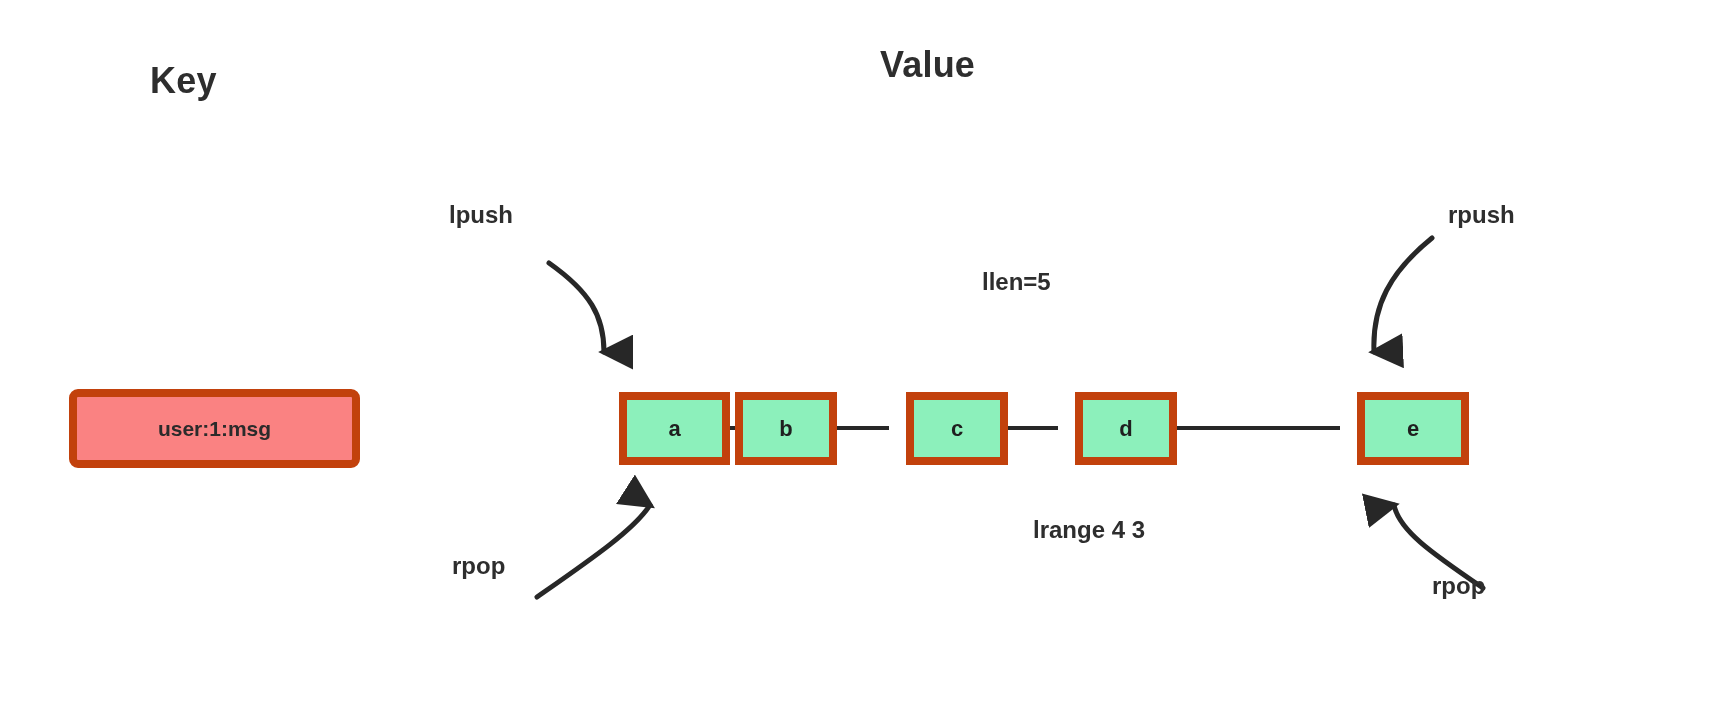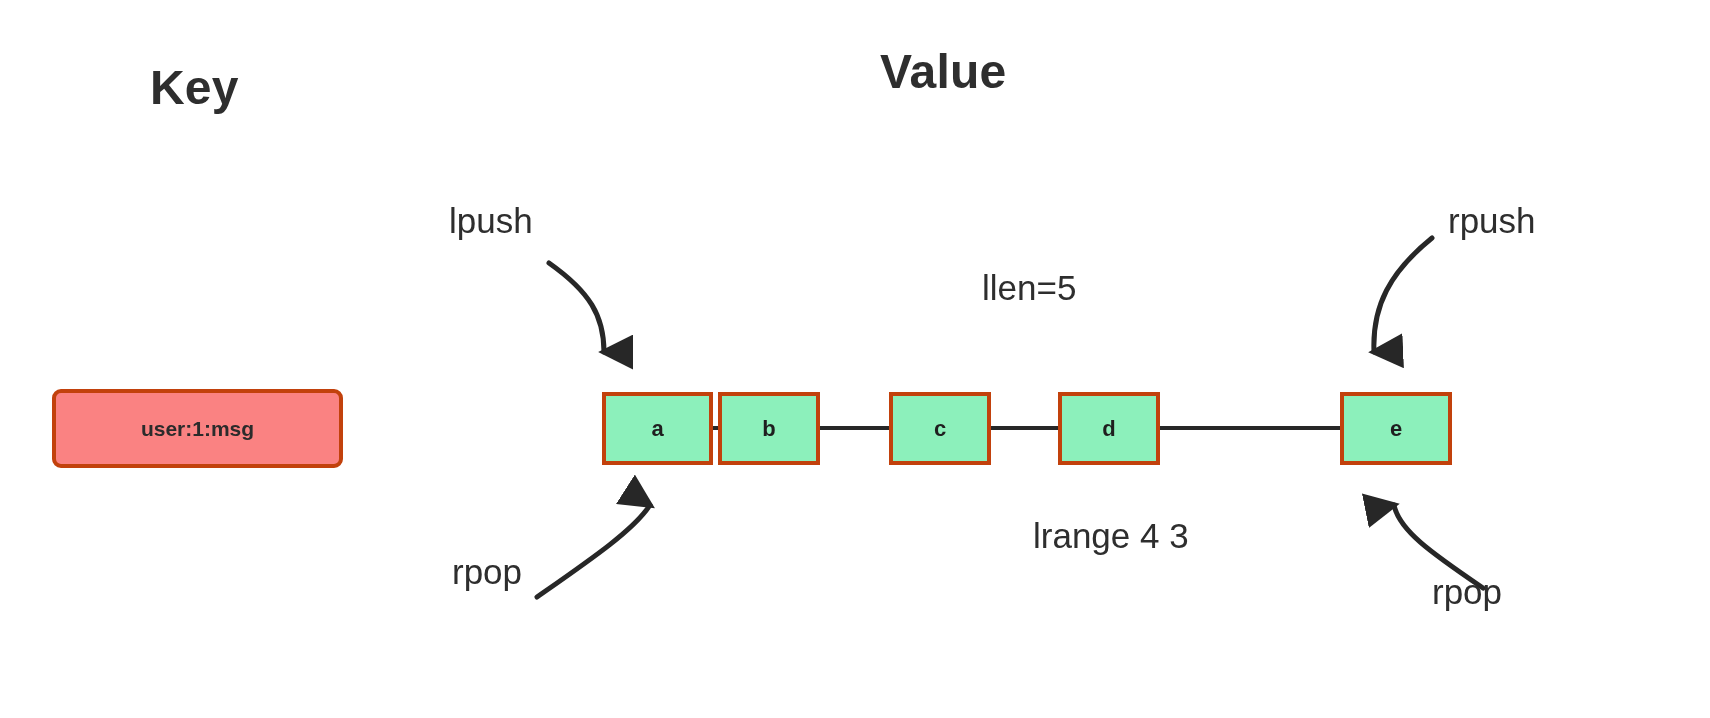--- a/index.html
+++ b/index.html
@@ -17,38 +17,39 @@
   }
   #stage {
     position: absolute;
     inset: 0;
     width: 1710px;
     height: 718px;
   }
   .hdr {
     position: absolute;
     font-weight: bold;
-    font-size: 48px;
+    font-size: 36px;
     color: #2e2e2e;
     letter-spacing: 0.2px;
     white-space: nowrap;
     text-align: right;
   }
   #hdr-key  { left: 150px; top: 60px; }
   #hdr-value{ left: 880px; top: 44px; }
 
   .node {
     position: absolute;
     box-sizing: border-box;
-    border: 4px solid #c2410c;
+    border: 8px solid #c2410c;
     display: flex;
     align-items: center;
     justify-content: center;
     font-weight: bold;
     white-space: nowrap;
+    margin-left: 17px;
   }
   .key-node {
     background: #fa8282;
     border-radius: 9px;
     font-size: 21px;
     color: #2b2b2b;
     left: 52px;
     top: 389px;
     width: 291px;
     height: 79px;
@@ -61,22 +62,22 @@
     height: 73px;
   }
   #node-a { left: 602px;  width: 111px; }
   #node-b { left: 718px;  width: 102px; }
   #node-c { left: 889px;  width: 102px; }
   #node-d { left: 1058px; width: 102px; }
   #node-e { left: 1340px; width: 112px; }
 
   .annot {
     position: absolute;
-    font-weight: normal;
-    font-size: 35px;
+    font-weight: bold;
+    font-size: 24px;
     color: #2e2e2e;
     white-space: nowrap;
   }
   #ann-lpush { left: 449px;  top: 201px; }
   #ann-rpush { left: 1448px; top: 201px; }
   #ann-lpop  { left: 452px;  top: 552px; }
   #ann-rpop  { left: 1432px; top: 572px; }
   #ann-llen  { left: 982px;  top: 268px; text-align: center; }
   #ann-lrange{ left: 1033px; top: 516px; }
 

